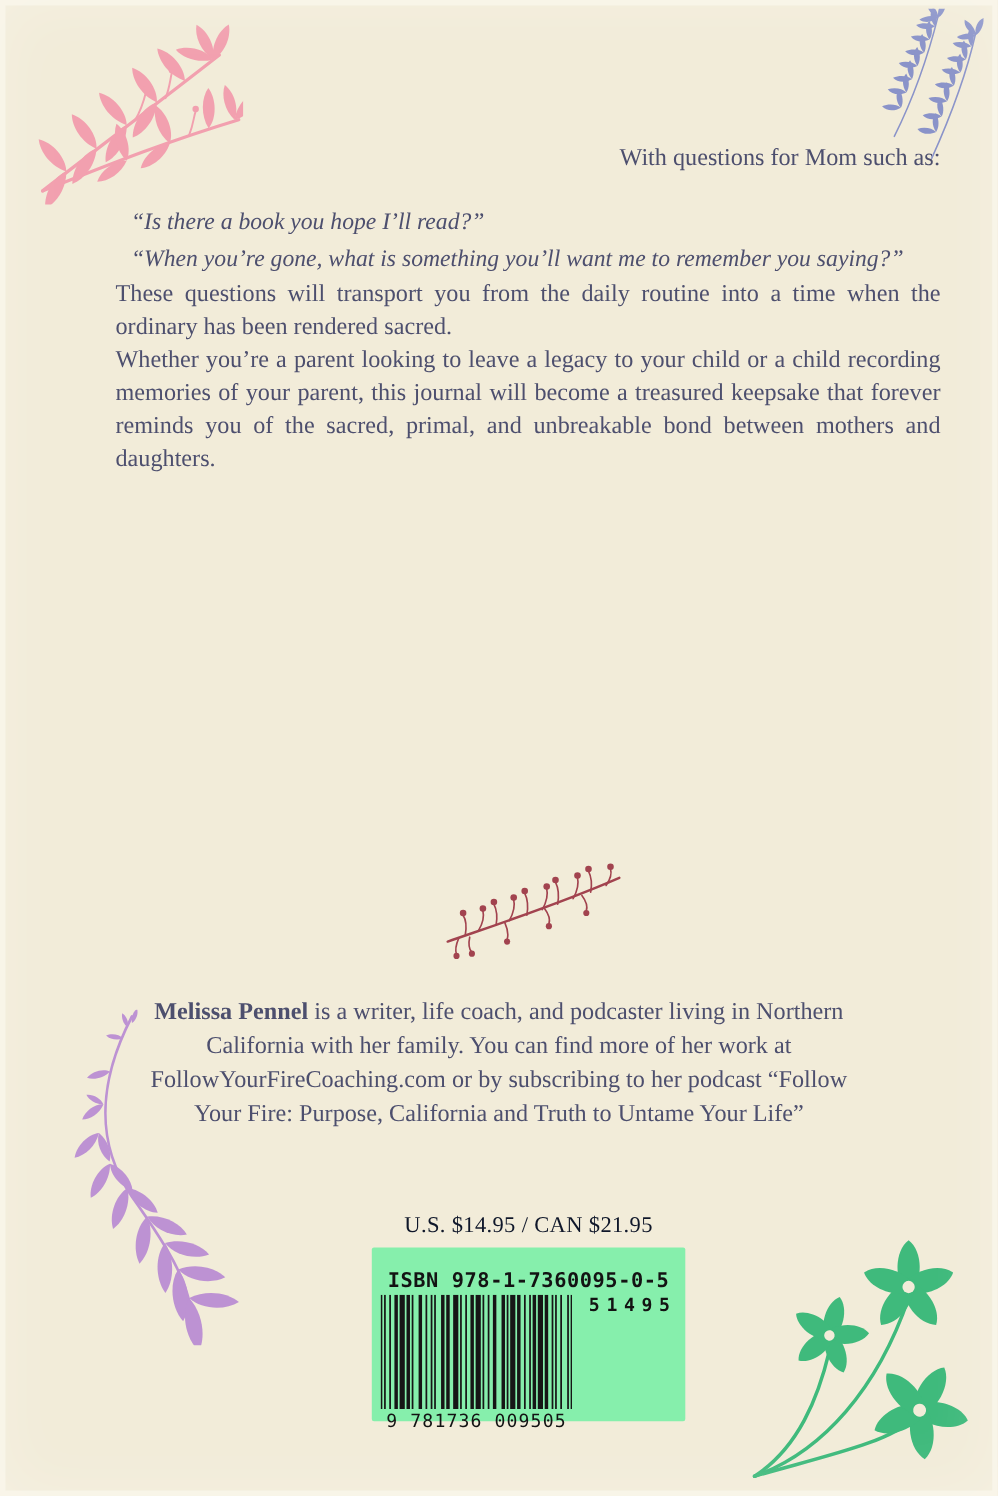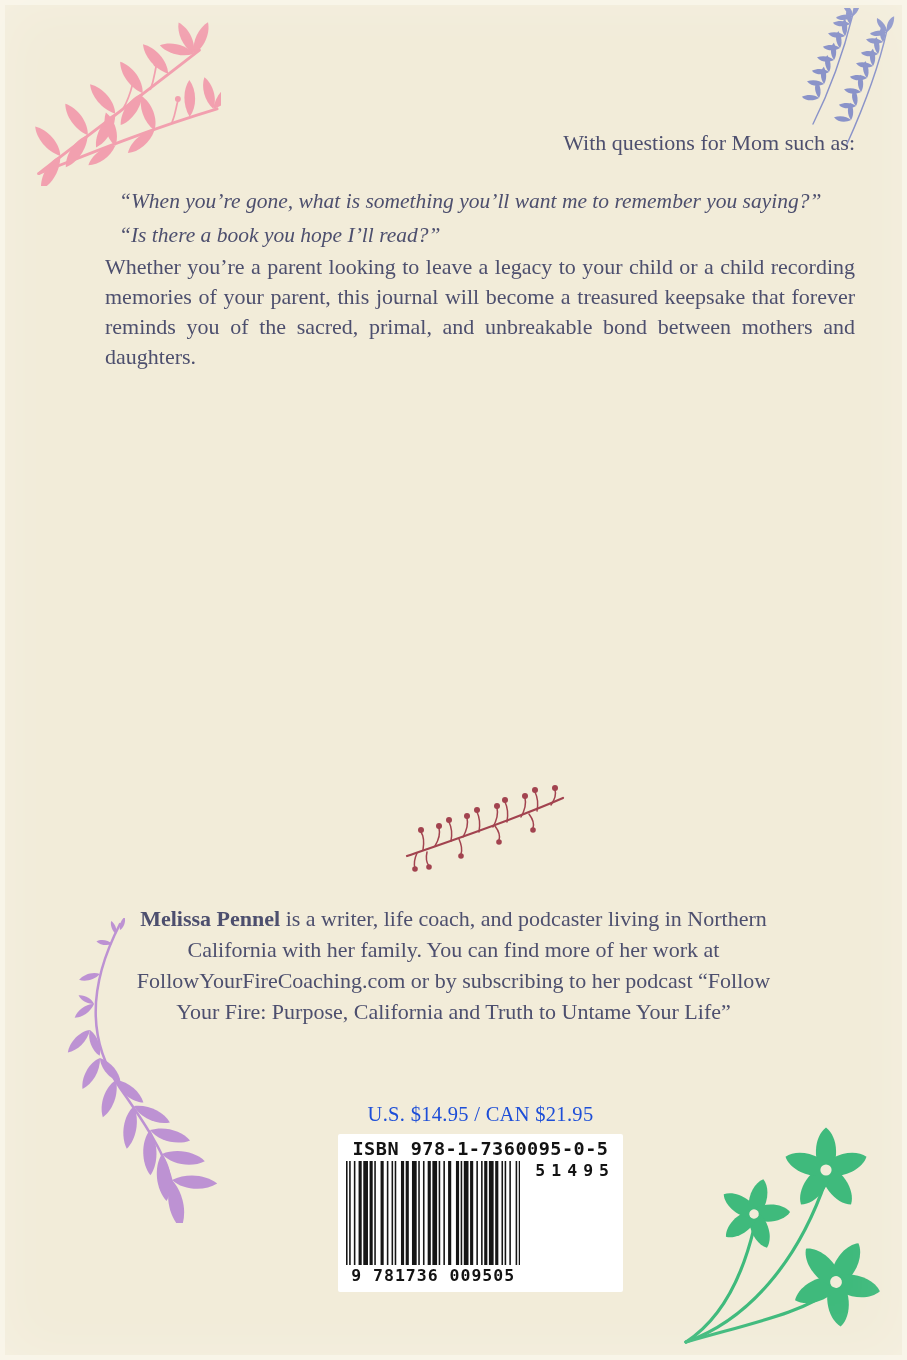--- a/index.html
+++ b/index.html
@@ -32,30 +32,30 @@
   .para-transport{ margin-top:24px; }
   .para-keepsake { margin-top:38px; }
 
   
   .bio { position:absolute; top:903px; left:118px; right:118px;
     text-align:center; font-size:22px; line-height:31px; }
   .bio strong { font-weight:bold;margin-top:23px; }
 
   
   .price { position:absolute; top:1103px; left:338px; width:285px;
-    text-align:center; font-size:20.5px; color:#1d4ed8; letter-spacing:.3px; }
+    text-align:center; font-size:20.5px; color:#0f172a; letter-spacing:.3px; }
   .barcode-box { position:absolute; left:338px; top:1134px; width:285px; height:158px;
-    background:#ffffff; border-radius:2px; box-sizing:border-box; padding:4px 8px 5px;
+    background:#86efac; border-radius:2px; box-sizing:border-box; padding:20px 8px 5px;
     font-family:"DejaVu Sans Mono", monospace; color:#131313; }
   .isbn-line { font-size:18.5px; font-weight:bold; text-align:center;
     white-space:nowrap; letter-spacing:.5px; }
   .bars-row { display:flex; gap:9px; margin-top:2px; height:124px; }
   .main-col { width:180px; display:flex; flex-direction:column; }
   .main-col svg { flex:1; width:100%; }
-  .ean-digits { font-size:16.5px; font-weight:bold; text-align:center;
+  .ean-digits { font-size:16.5px; font-weight:normal; text-align:center;
     letter-spacing:1px; white-space:nowrap; margin-top:1px; }
   .addon-col { flex:1; display:flex; flex-direction:row; }
   .addon-digits { font-size:16.5px; font-weight:bold; text-align:center;
     letter-spacing:6px; text-indent:6px; white-space:nowrap; }
   .addon-col svg { flex:1; width:100%; margin-top:1px; }
   svg[data-barcode] rect { fill:#161616; }
   .defs-holder { position:absolute; width:0; height:0; overflow:hidden; }
 </style>
 </head>
 <body>
@@ -150,23 +150,24 @@
     <use href="#tinyleaf" transform="translate(61,98) rotate(-60)"></use>
       <use href="#tinyleaf" transform="translate(61,98) rotate(-140)"></use>
     <use href="#tinyleaf" transform="translate(56,112) rotate(-55)"></use>
       <use href="#tinyleaf" transform="translate(56,112) rotate(-135)"></use>
   </g>
 </svg>
 
 <div class="main-text">
   <p class="para-lead">With questions for Mom such as:</p>
   <div class="questions">
+    <p>“Is there a book you hope I’ll read?”</p>
     <p>“When you’re gone, what is something you’ll want me to remember you saying?”</p>
-    <p>“Is there a book you hope I’ll read?”</p>
   </div>
+  <p class="para-transport">These questions will transport you from the daily routine into a time when the ordinary has been rendered sacred.</p>
   <p class="para-keepsake">Whether you’re a parent looking to leave a legacy to your child or a child recording memories of your parent, this journal will become a treasured keepsake that forever reminds you of the sacred, primal, and unbreakable bond between mothers and daughters.</p>
 </div>
 
 <svg class="deco deco-berry" viewBox="0 0 165 90" style="color: rgb(162, 67, 79);">
   <g fill="none" stroke="currentColor" stroke-width="2.2" stroke-linecap="round">
     <path d="M4,74 C50,58 105,40 160,16"></path>
   </g>
   <g fill="none" stroke="currentColor" stroke-width="1.5" stroke-linecap="round">
     <path d="M20,68 Q22,56 18,50"></path>
       <path d="M32,64 Q38,54 36,46"></path>

